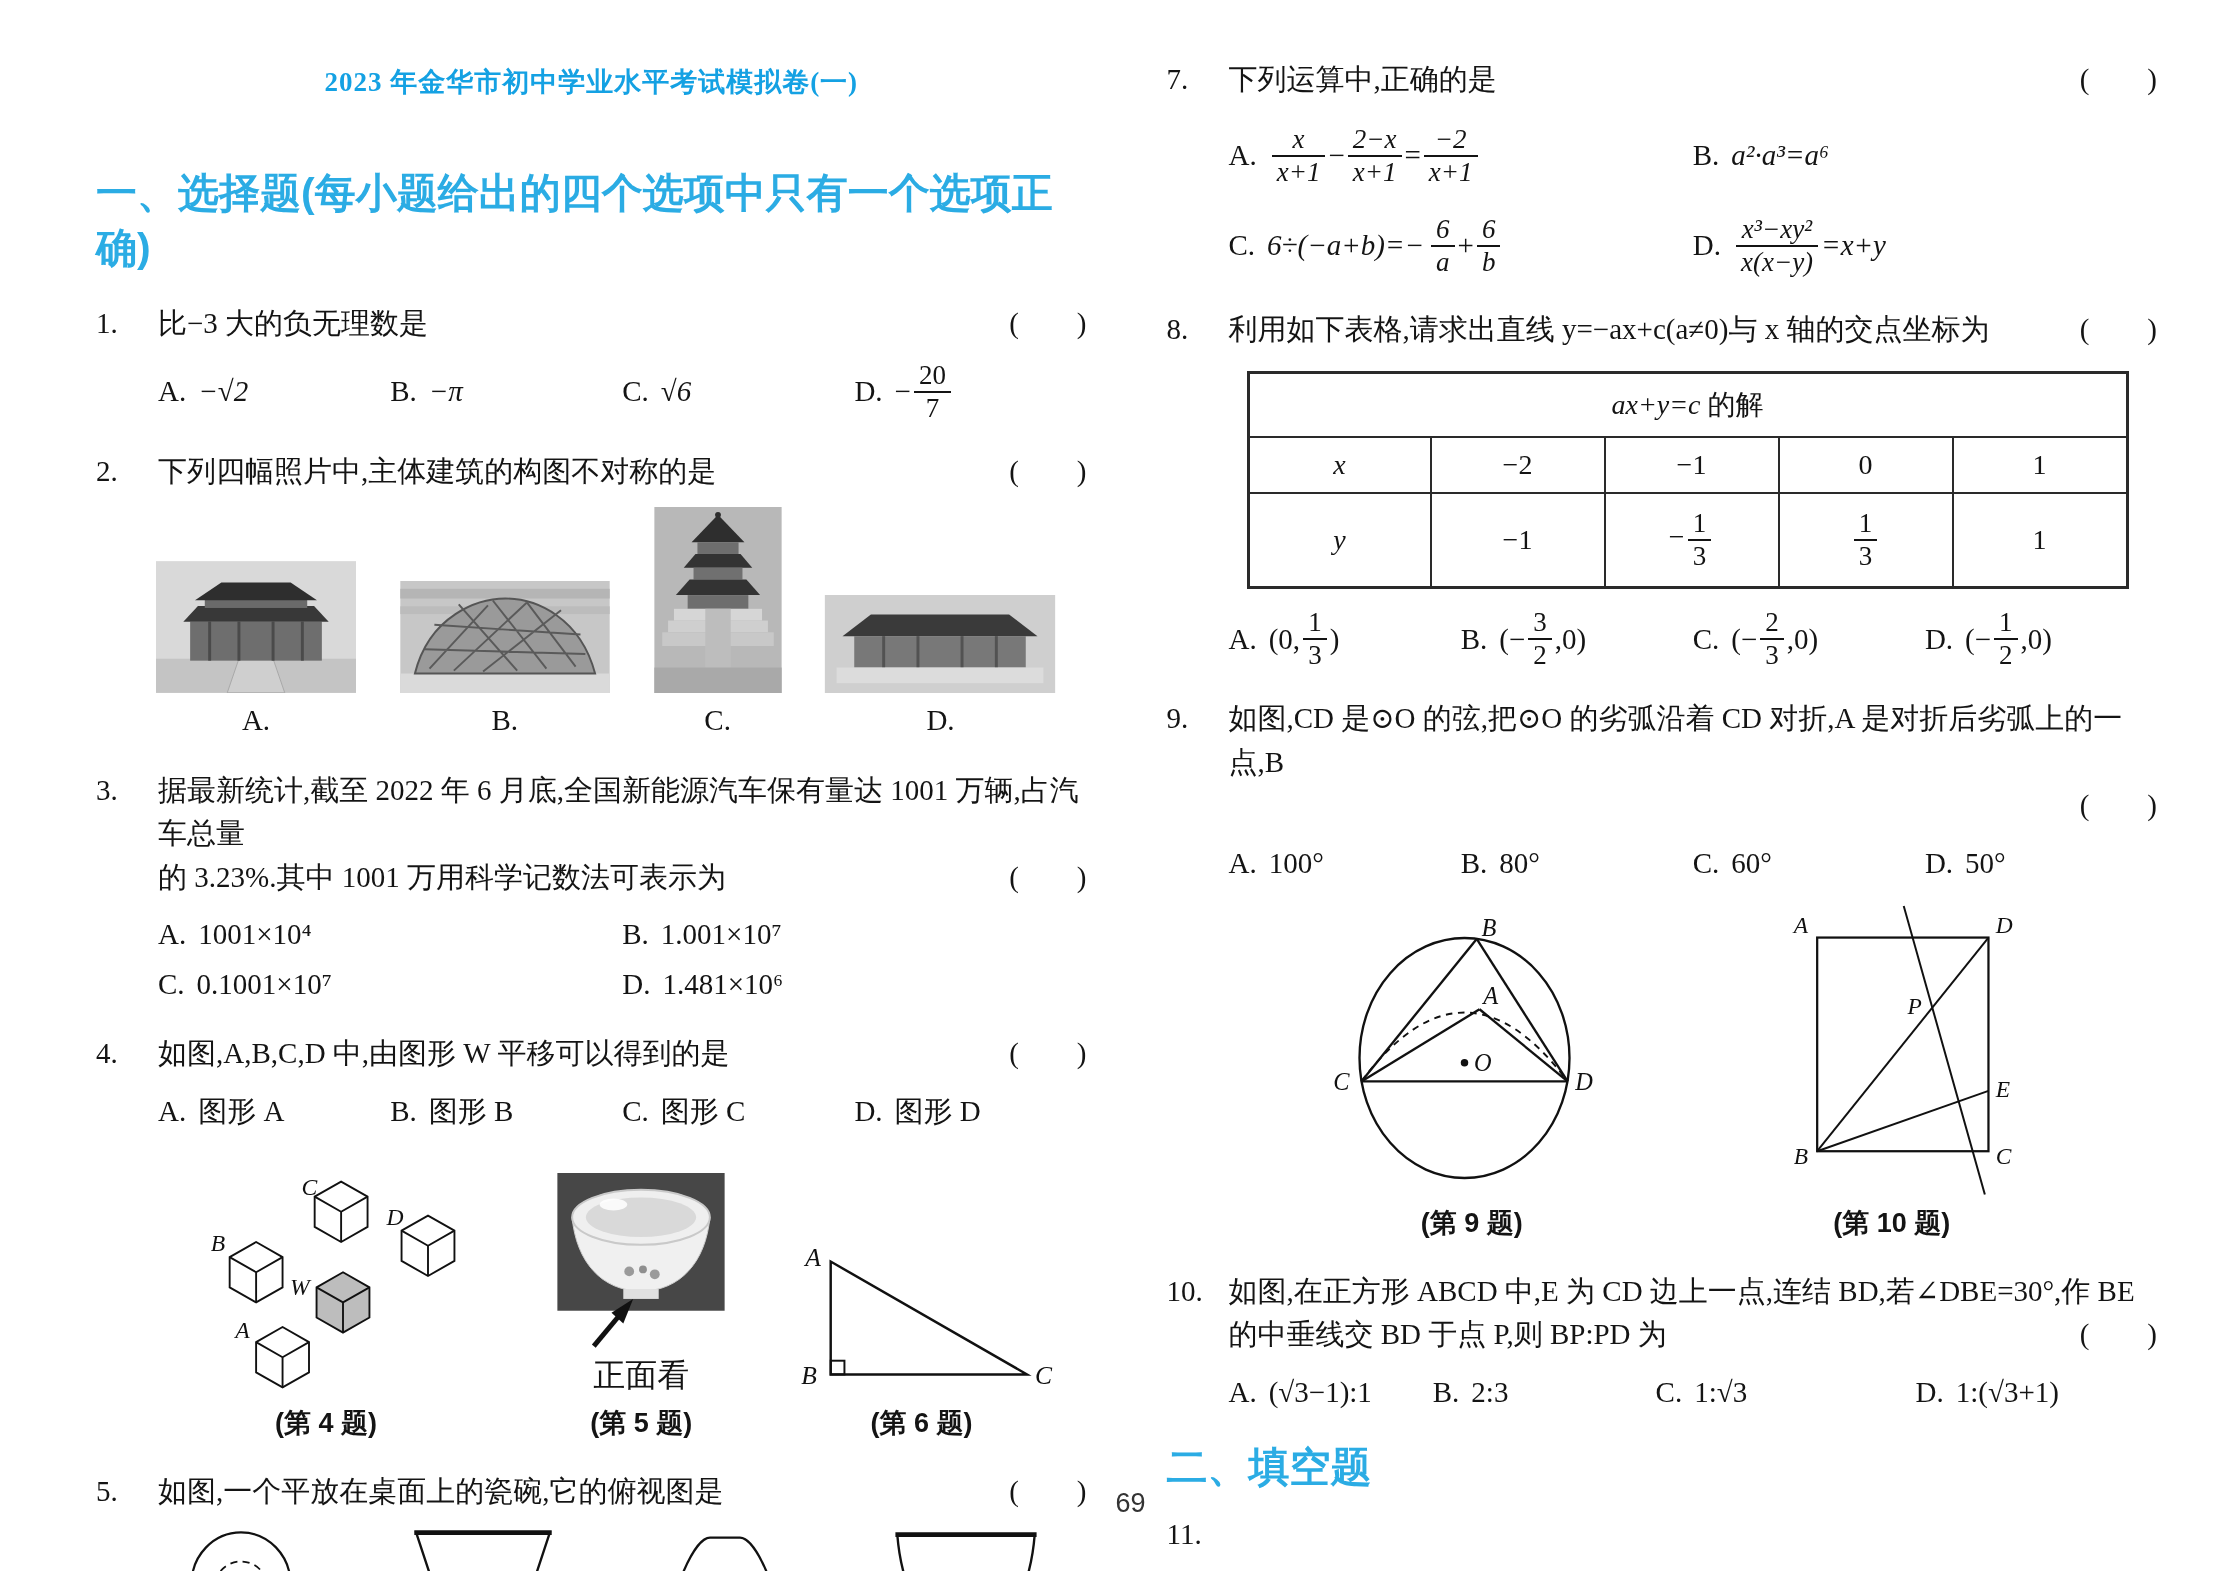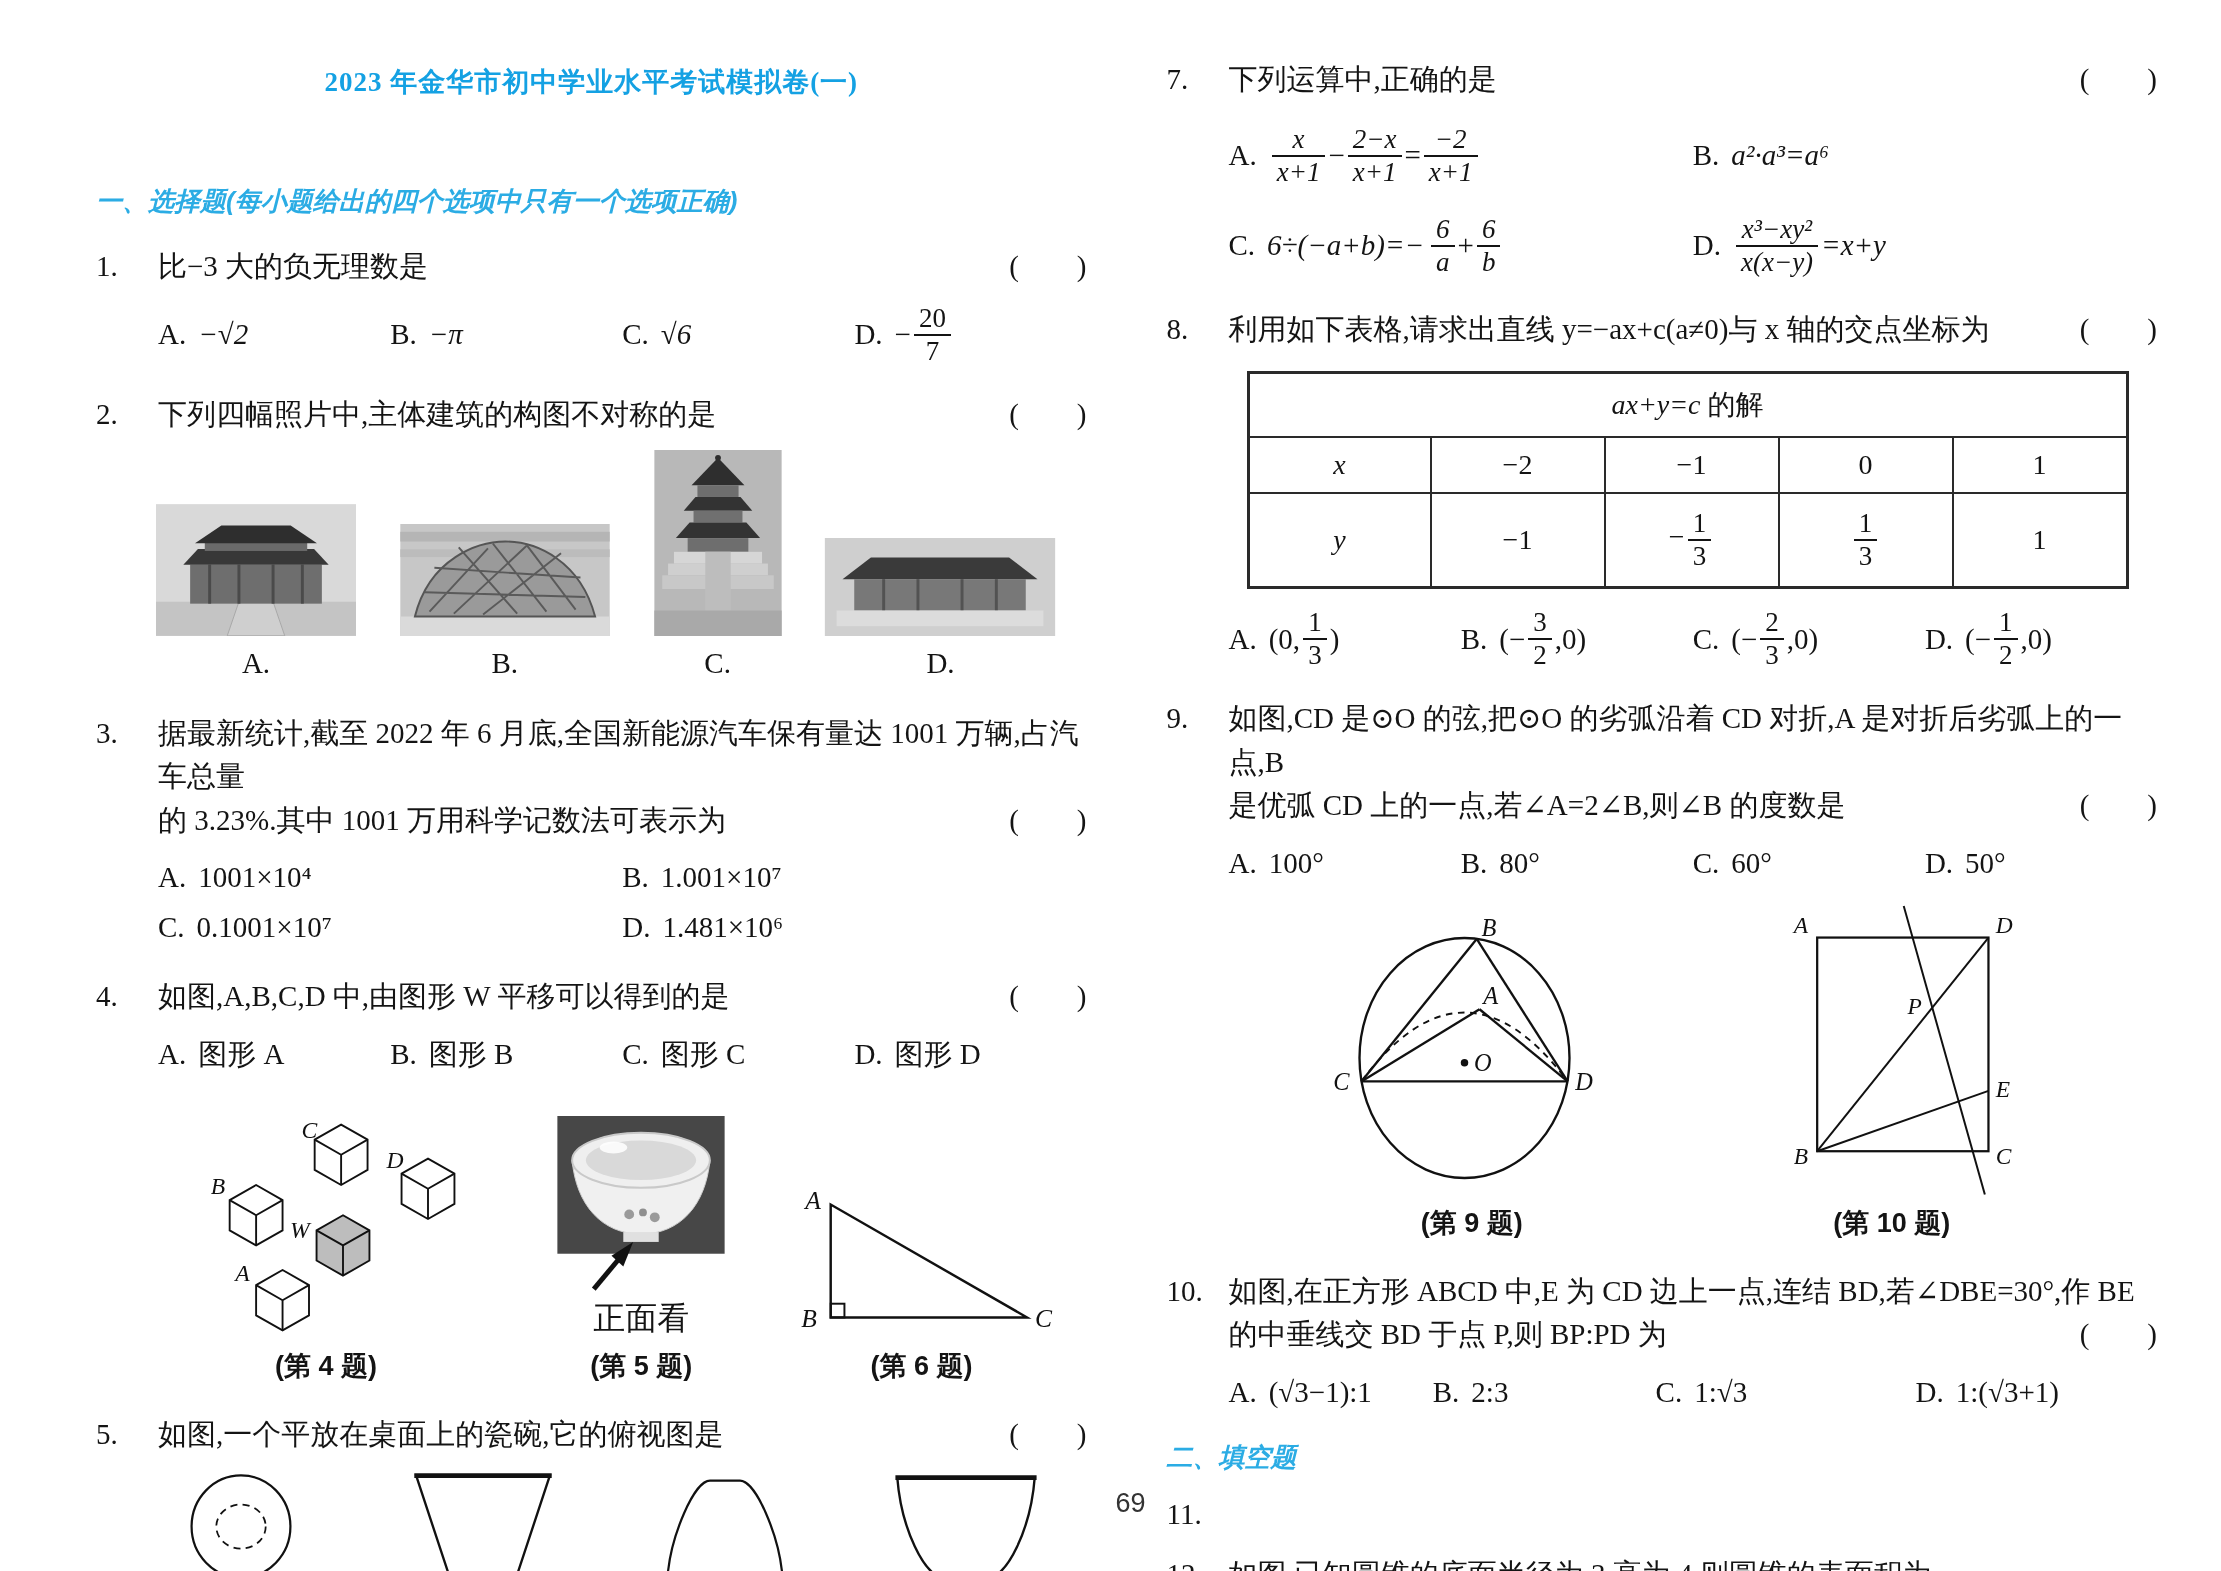--- a/index.html
+++ b/index.html
@@ -2,23 +2,23 @@
 <html><head>
 <meta charset="utf-8">
 <style>
   html,body{margin:0;padding:0;background:#ffffff;}
   body{width:2221px;height:1571px;position:relative;overflow:hidden;
        font-family:"Liberation Serif","DejaVu Serif",serif;color:#141414;}
   .page{display:flex;padding:0 64px 0 96px;gap:80px;}
   .col{width:50%;}
   .title{text-align:center;color:#14a1e3;font-size:27px;font-weight:bold;
          margin:64px 0 0 0;letter-spacing:1px;}
-  .sechead{color:#2bace4;font-weight:bold;font-size:26px;
+  .sechead{color:#2bace4;font-weight:bold;font-size:41px;
            font-family:"Liberation Sans","DejaVu Sans",sans-serif;
-           margin:84px 0 0 0;font-style:italic;}
+           margin:66px 0 0 0;}
   .sechead2{margin-top:26px;}
   .q{margin-top:26px;font-size:29px;line-height:1.5;}
   .qline{display:flex;align-items:baseline;}
   .qno{flex:none;width:62px;}
   .qtext{flex:none;}
   .paren{margin-left:auto;white-space:pre;}
   .q2l{flex:1;}
   .cline{display:flex;align-items:baseline;}
   .optrow{display:flex;margin:14px 0 6px 0;padding-left:62px;font-size:29px;}
   .opt{width:25%;display:flex;align-items:center;}
@@ -440,21 +440,20 @@
     </div>
 
     <div class="q">
       <div class="qline">
         <span class="qno">9.</span>
         <div class="q2l">
           <div class="cline">
               <span>如图,CD 是⊙O 的弦,把⊙O 的劣弧沿着 CD 对折,A 是对折后劣弧上的一点,B</span>
             </div>
           <div class="cline">
-              <span>是优弧 CD 上的一点,若∠A=2∠B,则∠B 的度数是</span>
               <span class="paren">(        )</span>
             </div>
         </div>
       </div>
       <div class="optrow">
         <span class="opt">
             <span class="olab">A.</span>
             <span>100°</span>
           </span>
         <span class="opt">

